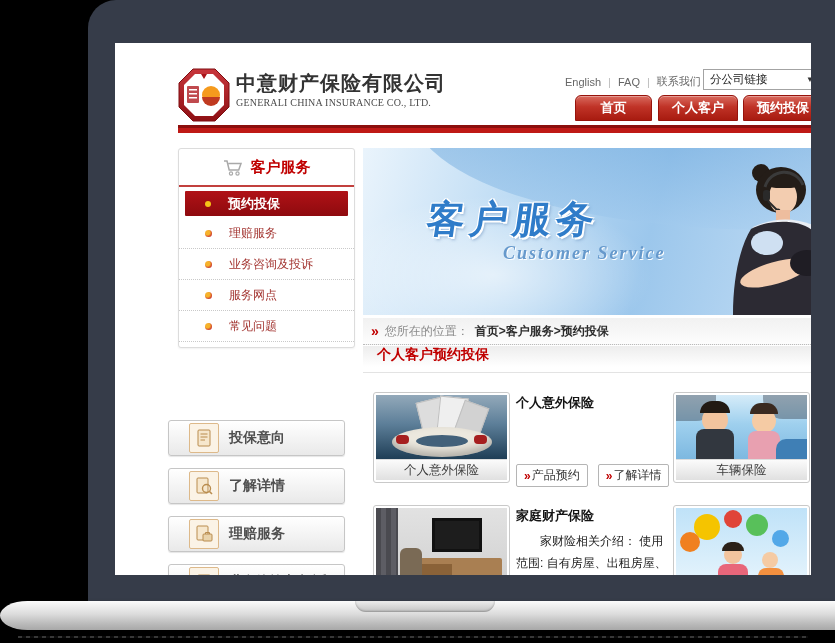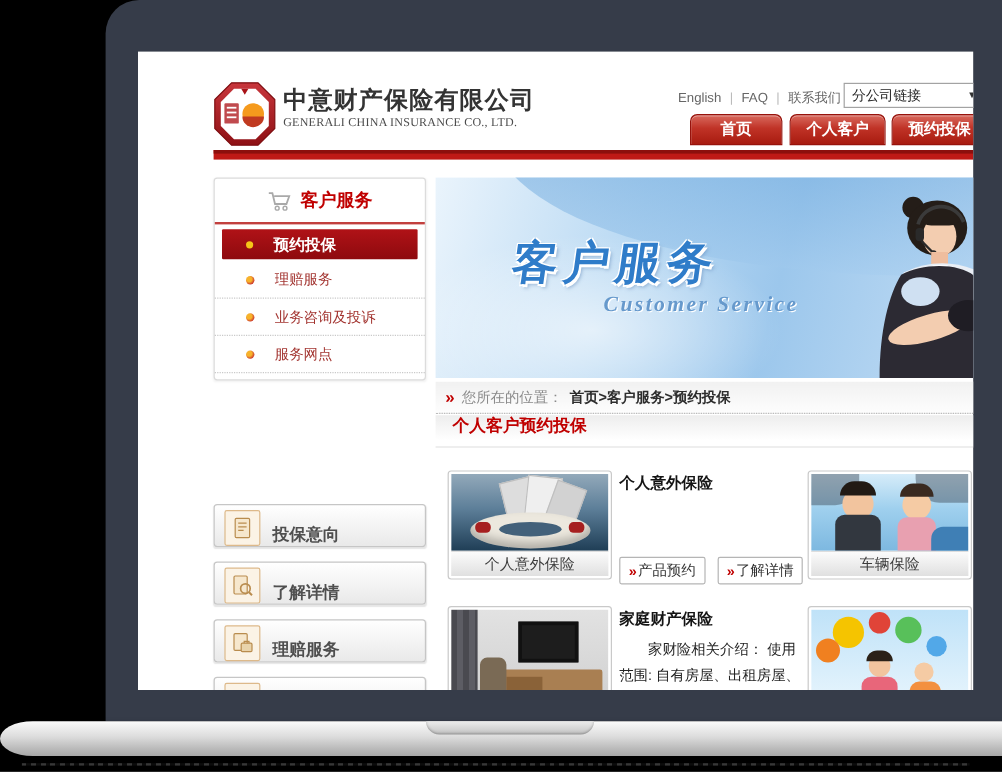--- a/index.html
+++ b/index.html
@@ -40,22 +40,22 @@
   #sidebar{left:63px;top:105px;width:177px;}
   #sbox{border:1px solid #dcdcdc;border-radius:3px;background:#fff;box-shadow:0 1px 2px rgba(0,0,0,.06);padding-bottom:5px;}
   #shead{height:36px;display:flex;align-items:center;justify-content:center;gap:8px;
     font-size:15px;font-weight:bold;color:#c00000;border-bottom:2px solid #c2403e;}
   .sitem{height:30px;display:flex;align-items:center;gap:17px;padding-left:26px;font-size:12px;color:#a33531;
     border-bottom:1px dotted #c9c9c9;cursor:pointer;}
   .sitem .dot{width:7px;height:7px;border-radius:50%;background:radial-gradient(circle at 38% 38%,#f7b32b 35%,#c9302c 75%);flex:0 0 auto;}
   .sitem.active{height:25px;margin:4px 6px 2px;padding-left:20px;border-bottom:none;border-radius:1px;
     background:linear-gradient(#b01217,#8e0a0e);color:#fff;font-weight:bold;font-size:13px;}
   .sitem.active .dot{background:#f5c518;width:6px;height:6px;}
-  .qbtn{left:63px;width:177px;height:36px;border:1px solid #c6c6c6;border-radius:3px;box-sizing:border-box;
-    background:linear-gradient(#ffffff,#e9e9e9);display:flex;align-items:flex-end;gap:10px;padding-left:8px;
+  .qbtn{left:53px;width:177px;height:36px;border:1px solid #c6c6c6;border-radius:3px;box-sizing:border-box;
+    background:linear-gradient(#ffffff,#e9e9e9);display:flex;align-items:center;gap:10px;padding-left:20px;
     font-size:14px;font-weight:bold;color:#4f4f4f;box-shadow:0 1px 1px rgba(0,0,0,.1);cursor:pointer;}
   .qicon{width:28px;height:28px;border:1px solid #ddb98a;border-radius:2px;background:#fbf3e6;
     display:flex;align-items:center;justify-content:center;flex:0 0 auto;}
 
   
   #content{left:248px;top:105px;width:472px;height:470px;}
   #banner{left:0;top:0;width:472px;height:167px;overflow:hidden;
     background:linear-gradient(105deg,#eaf4fc 0%,#b9d9f3 35%,#9cc7ec 60%,#c6dff5 100%);}
   #banner .swoosh{position:absolute;top:-55px;right:-40px;width:460px;height:150px;opacity:.55;
     background:linear-gradient(#5f9fd8,#a9cff0);border-bottom-left-radius:100% 100%;transform:rotate(-4deg);}
@@ -178,20 +178,24 @@
             <span class="dot" data-interactable="false"></span>
             <span data-interactable="false">理赔服务</span>
           </div>
           <div class="sitem" data-interactable="true">
             <span class="dot" data-interactable="false"></span>
             <span data-interactable="false">业务咨询及投诉</span>
           </div>
           <div class="sitem" data-interactable="true">
             <span class="dot" data-interactable="false"></span>
             <span data-interactable="false">服务网点</span>
+          </div>
+          <div class="sitem" data-interactable="true">
+            <span class="dot" data-interactable="false"></span>
+            <span data-interactable="false">常见问题</span>
           </div>
         </div>
       </div>
 
       <div class="abs qbtn" style="top:377px;" data-interactable="true">
         <span class="qicon" data-interactable="false">
           <svg width="20" height="20" viewBox="0 0 20 20">
               <rect x="4" y="2" width="12" height="16" rx="1" fill="#f6e7cd" stroke="#b98c4e"></rect>
               <line x1="6.5" y1="6" x2="13.5" y2="6" stroke="#b98c4e"></line>
               <line x1="6.5" y1="9" x2="13.5" y2="9" stroke="#b98c4e"></line>

